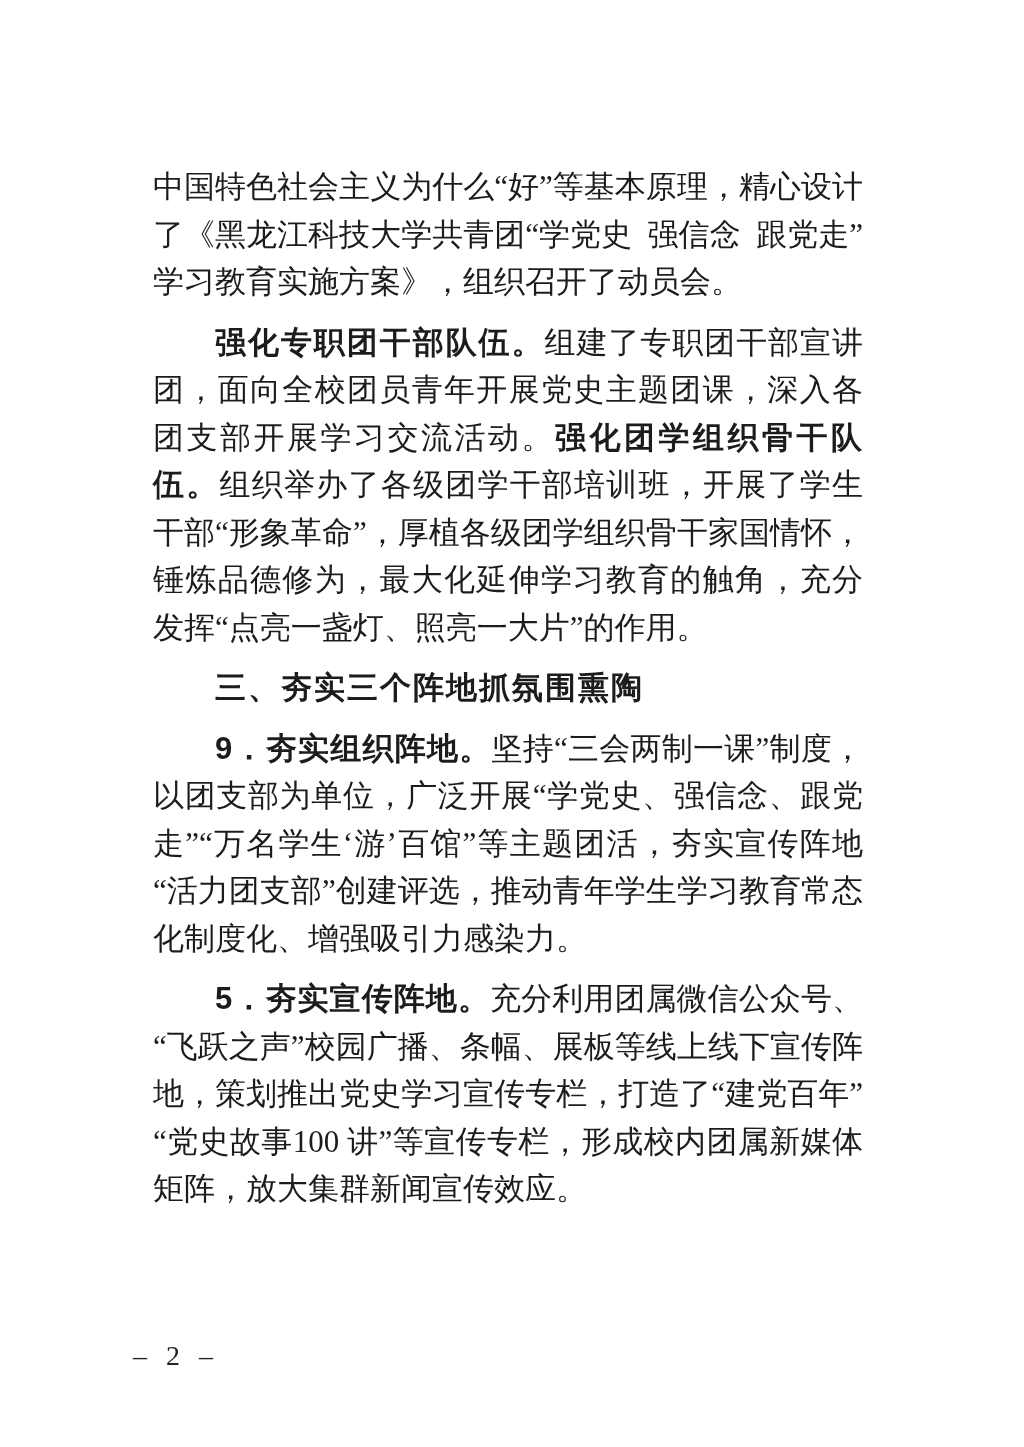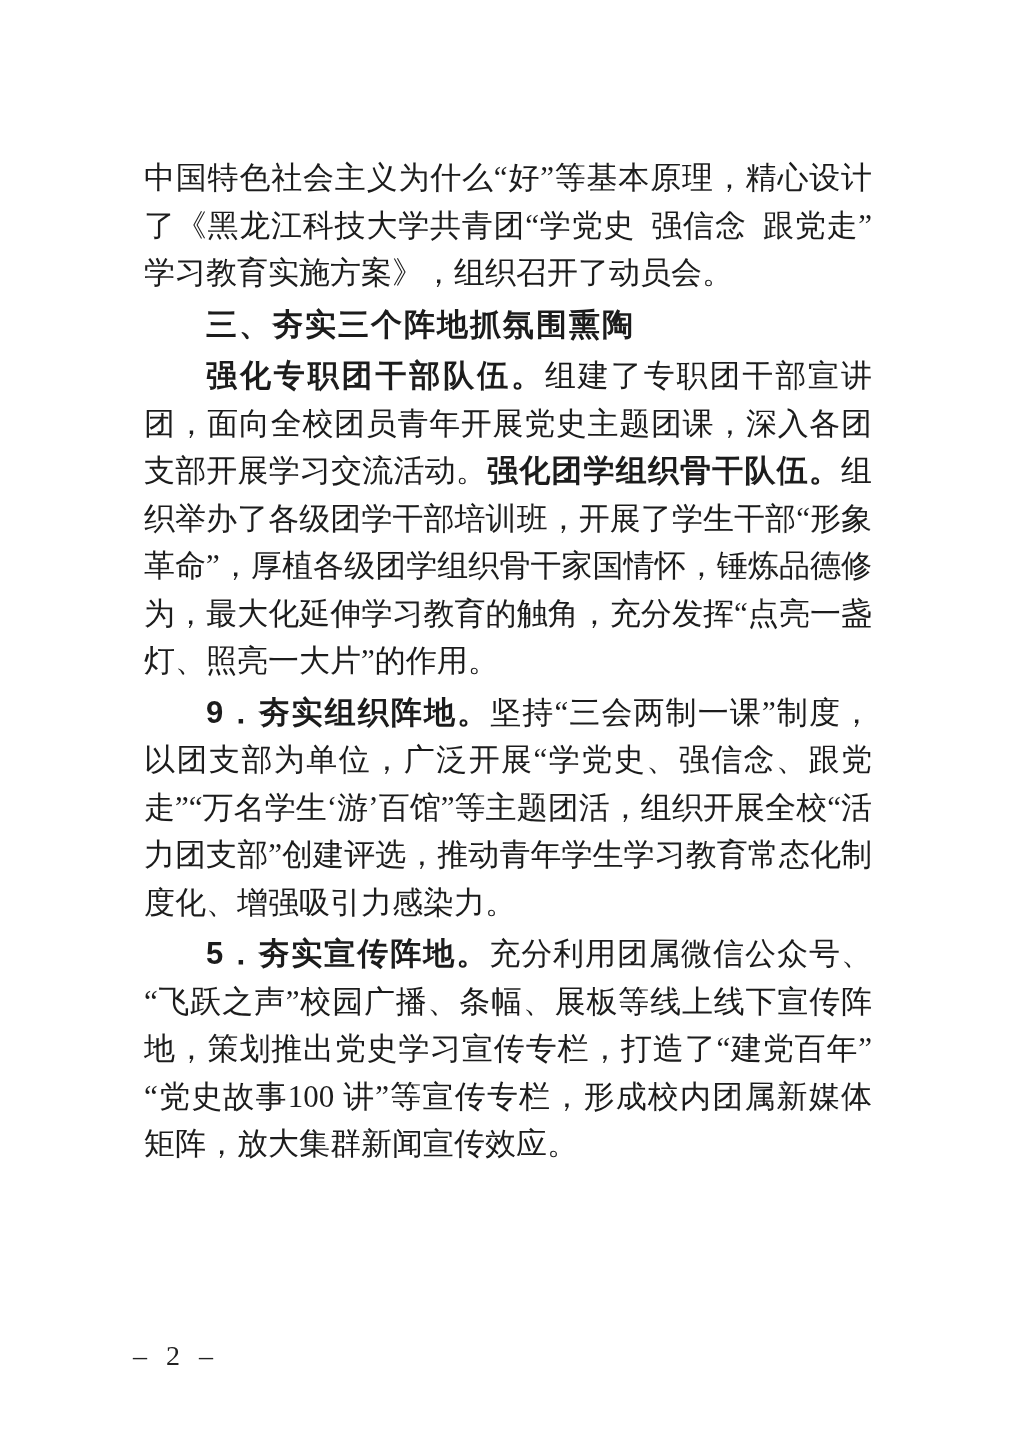--- a/index.html
+++ b/index.html
@@ -17,21 +17,21 @@
     color: #1c1c1c;
     font-family: "Liberation Serif", "DejaVu Serif", serif;
   }
   .content {
     position: absolute;
     left: 140px;
     top: 150px;
     width: 736px;
   }
   .para {
-    margin: 4px;
+    margin: 13px;
     font-size: 31px;
     line-height: 47.5px;
     text-align: justify;
     text-align-last: left;
     text-justify: inter-character;
     text-indent: 2em;
     word-break: normal;
     overflow-wrap: break-word;
   }
   .para.continuation {
@@ -60,19 +60,19 @@
     color: #222222;
     font-family: "Liberation Serif", "DejaVu Serif", serif;
   }
 </style>
 </head>
 <body>
 
 <div class="page">
   <div class="content">
       <p class="para continuation"><span class="run">中国特色社会主义为什么“好”等基本原理，精心设计了《黑龙江科技大学共青团“学党史 强信念 跟党走”学习教育实施方案》，组织召开了动员会。</span></p>
+      <p class="para body"><span class="run bold">强化专职团干部队伍。</span><span class="run">组建了专职团干部宣讲团，面向全校团员青年开展党史主题团课，深入各团支部开展学习交流活动。</span><span class="run bold">强化团学组织骨干队伍。</span><span class="run">组织举办了各级团学干部培训班，开展了学生干部“形象革命”，厚植各级团学组织骨干家国情怀，锤炼品德修为，最大化延伸学习教育的触角，充分发挥“点亮一盏灯、照亮一大片”的作用。</span></p>
       <p class="para heading"><span class="run bold">三、夯实三个阵地抓氛围熏陶</span></p>
-      <p class="para body"><span class="run bold">强化专职团干部队伍。</span><span class="run">组建了专职团干部宣讲团，面向全校团员青年开展党史主题团课，深入各团支部开展学习交流活动。</span><span class="run bold">强化团学组织骨干队伍。</span><span class="run">组织举办了各级团学干部培训班，开展了学生干部“形象革命”，厚植各级团学组织骨干家国情怀，锤炼品德修为，最大化延伸学习教育的触角，充分发挥“点亮一盏灯、照亮一大片”的作用。</span></p>
-      <p class="para body"><span class="run bold">9．夯实组织阵地。</span><span class="run">坚持“三会两制一课”制度，以团支部为单位，广泛开展“学党史、强信念、跟党走”“万名学生‘游’百馆”等主题团活，组织开展全校“活力团支部”创建评选，推动青年学生学习教育常态化制度化、增强吸引力感染力。</span></p>
+      <p class="para body"><span class="run bold">9．夯实组织阵地。</span><span class="run">坚持“三会两制一课”制度，以团支部为单位，广泛开展“学党史、强信念、跟党走”“万名学生‘游’百馆”等主题团活，夯实宣传阵地“活力团支部”创建评选，推动青年学生学习教育常态化制度化、增强吸引力感染力。</span></p>
       <p class="para body"><span class="run bold">5．夯实宣传阵地。</span><span class="run">充分利用团属微信公众号、“飞跃之声”校园广播、条幅、展板等线上线下宣传阵地，策划推出党史学习宣传专栏，打造了“建党百年”“党史故事100 讲”等宣传专栏，形成校内团属新媒体矩阵，放大集群新闻宣传效应。</span></p>
     </div>
   <div class="footer-page-number">– 2 –</div>
 </div>
 
 </body></html>

